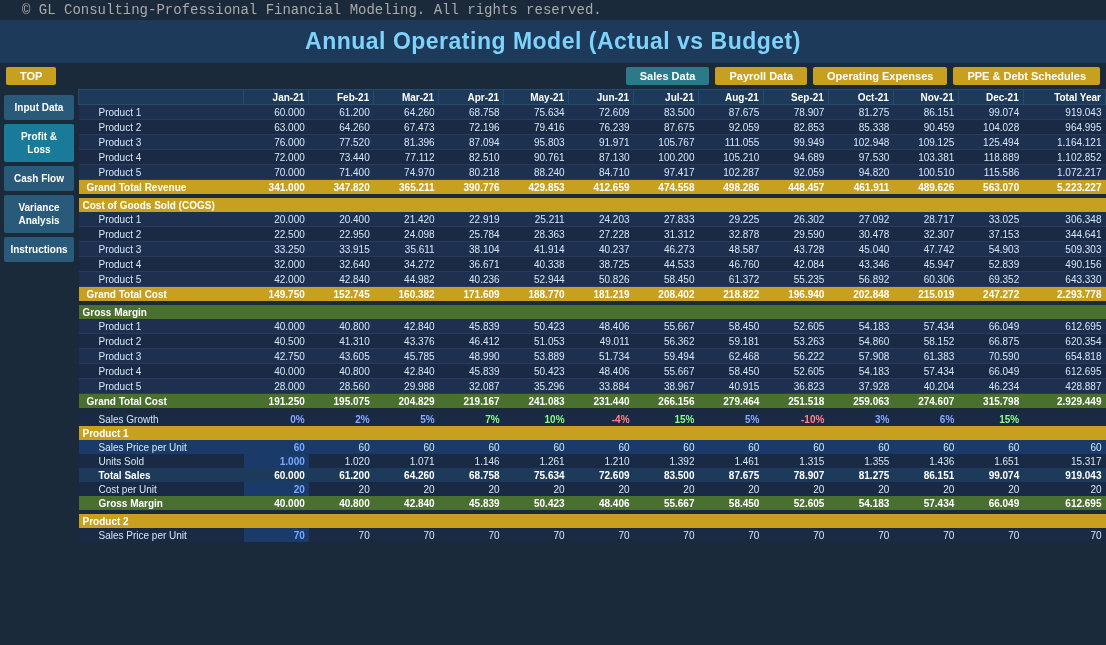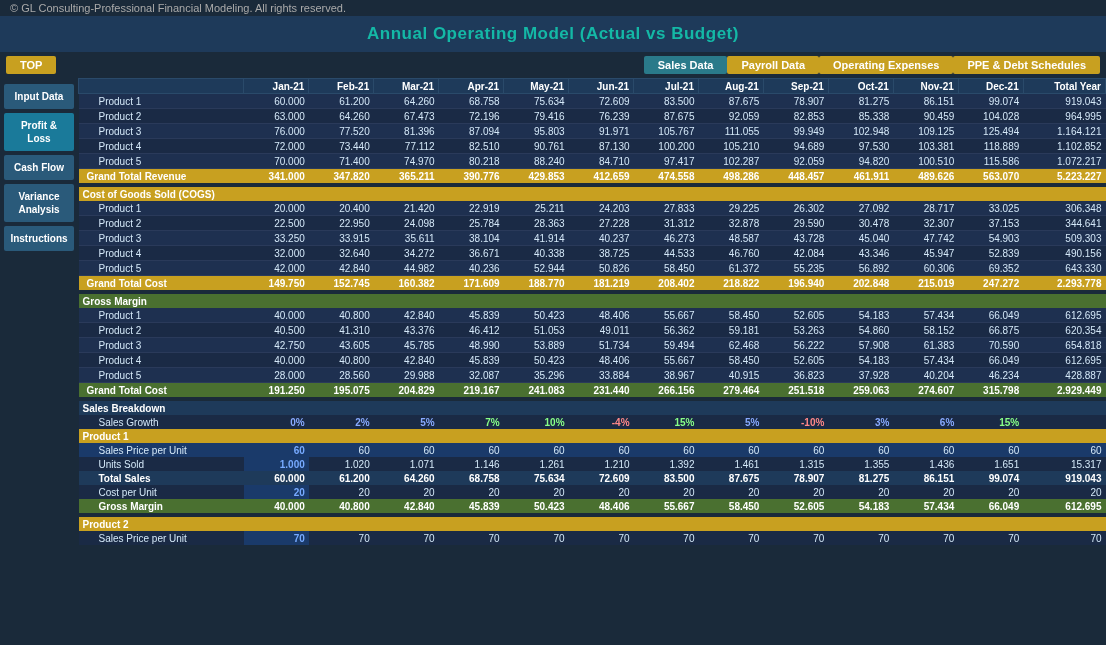--- a/index.html
+++ b/index.html
@@ -7,39 +7,40 @@
       background: #1a2a3a;
       font-family: Arial, sans-serif;
       font-size: 11px;
       color: #fff;
       width: 1106px;
       min-height: 645px;
       overflow: hidden;
     }
     .top-bar {
       background: #1a2a3a;
-      padding: 2px 10px;
-      font-size: 11px;
+      padding: 2px 22px;
+      font-size: 14px;
       color: #aaa;
+      font-family: Liberation Mono, monospace;
     }
     .title-bar {
       background: #1e3a5a;
       text-align: center;
       padding: 8px;
-      font-size: 17px;
+      font-size: 23px;
       font-weight: bold;
-      color: #14b8a6;
+      color: #7dd3fc;
       letter-spacing: 0.5px;
     }
     .nav-bar {
       background: #1a2a3a;
       display: flex;
       align-items: center;
       padding: 4px 6px;
-      gap: 0;
+      gap: 6px;
     }
     .nav-btn {
       padding: 3px 14px;
       border: none;
       cursor: pointer;
       font-size: 11px;
       font-weight: bold;
       border-radius: 2px;
     }
     .nav-btn.top { background: #c8a020; color: #fff; }
@@ -470,23 +471,20 @@
             <td style="color:#fff;font-weight:bold;">251.518</td>
             <td style="color:#fff;font-weight:bold;">259.063</td>
             <td style="color:#fff;font-weight:bold;">274.607</td>
             <td style="color:#fff;font-weight:bold;">315.798</td>
             <td style="color:#fff;font-weight:bold;">2.929.449</td>
         </tr>
         <tr class="spacer-row">
             <td colspan="14"></td>
           </tr>
 
-        <tr class="section-header">
-          <td colspan="14" style="background:#1e3a5a;">Sales Breakdown</td>
-        </tr>
         <tr style="background:#1a2a45;">
           <td class="label-cell indent" style="color:#d4e8f8;">Sales Growth</td>
           <td style="color:#8af;font-weight:bold;">0%</td>
           <td style="color:#8af;font-weight:bold;">2%</td>
           <td style="color:#8af;font-weight:bold;">5%</td>
           <td style="color:#8f8;font-weight:bold;">7%</td>
           <td style="color:#8f8;font-weight:bold;">10%</td>
           <td style="color:#f88;font-weight:bold;">-4%</td>
           <td style="color:#8f8;font-weight:bold;">15%</td>
           <td style="color:#8af;font-weight:bold;">5%</td>

